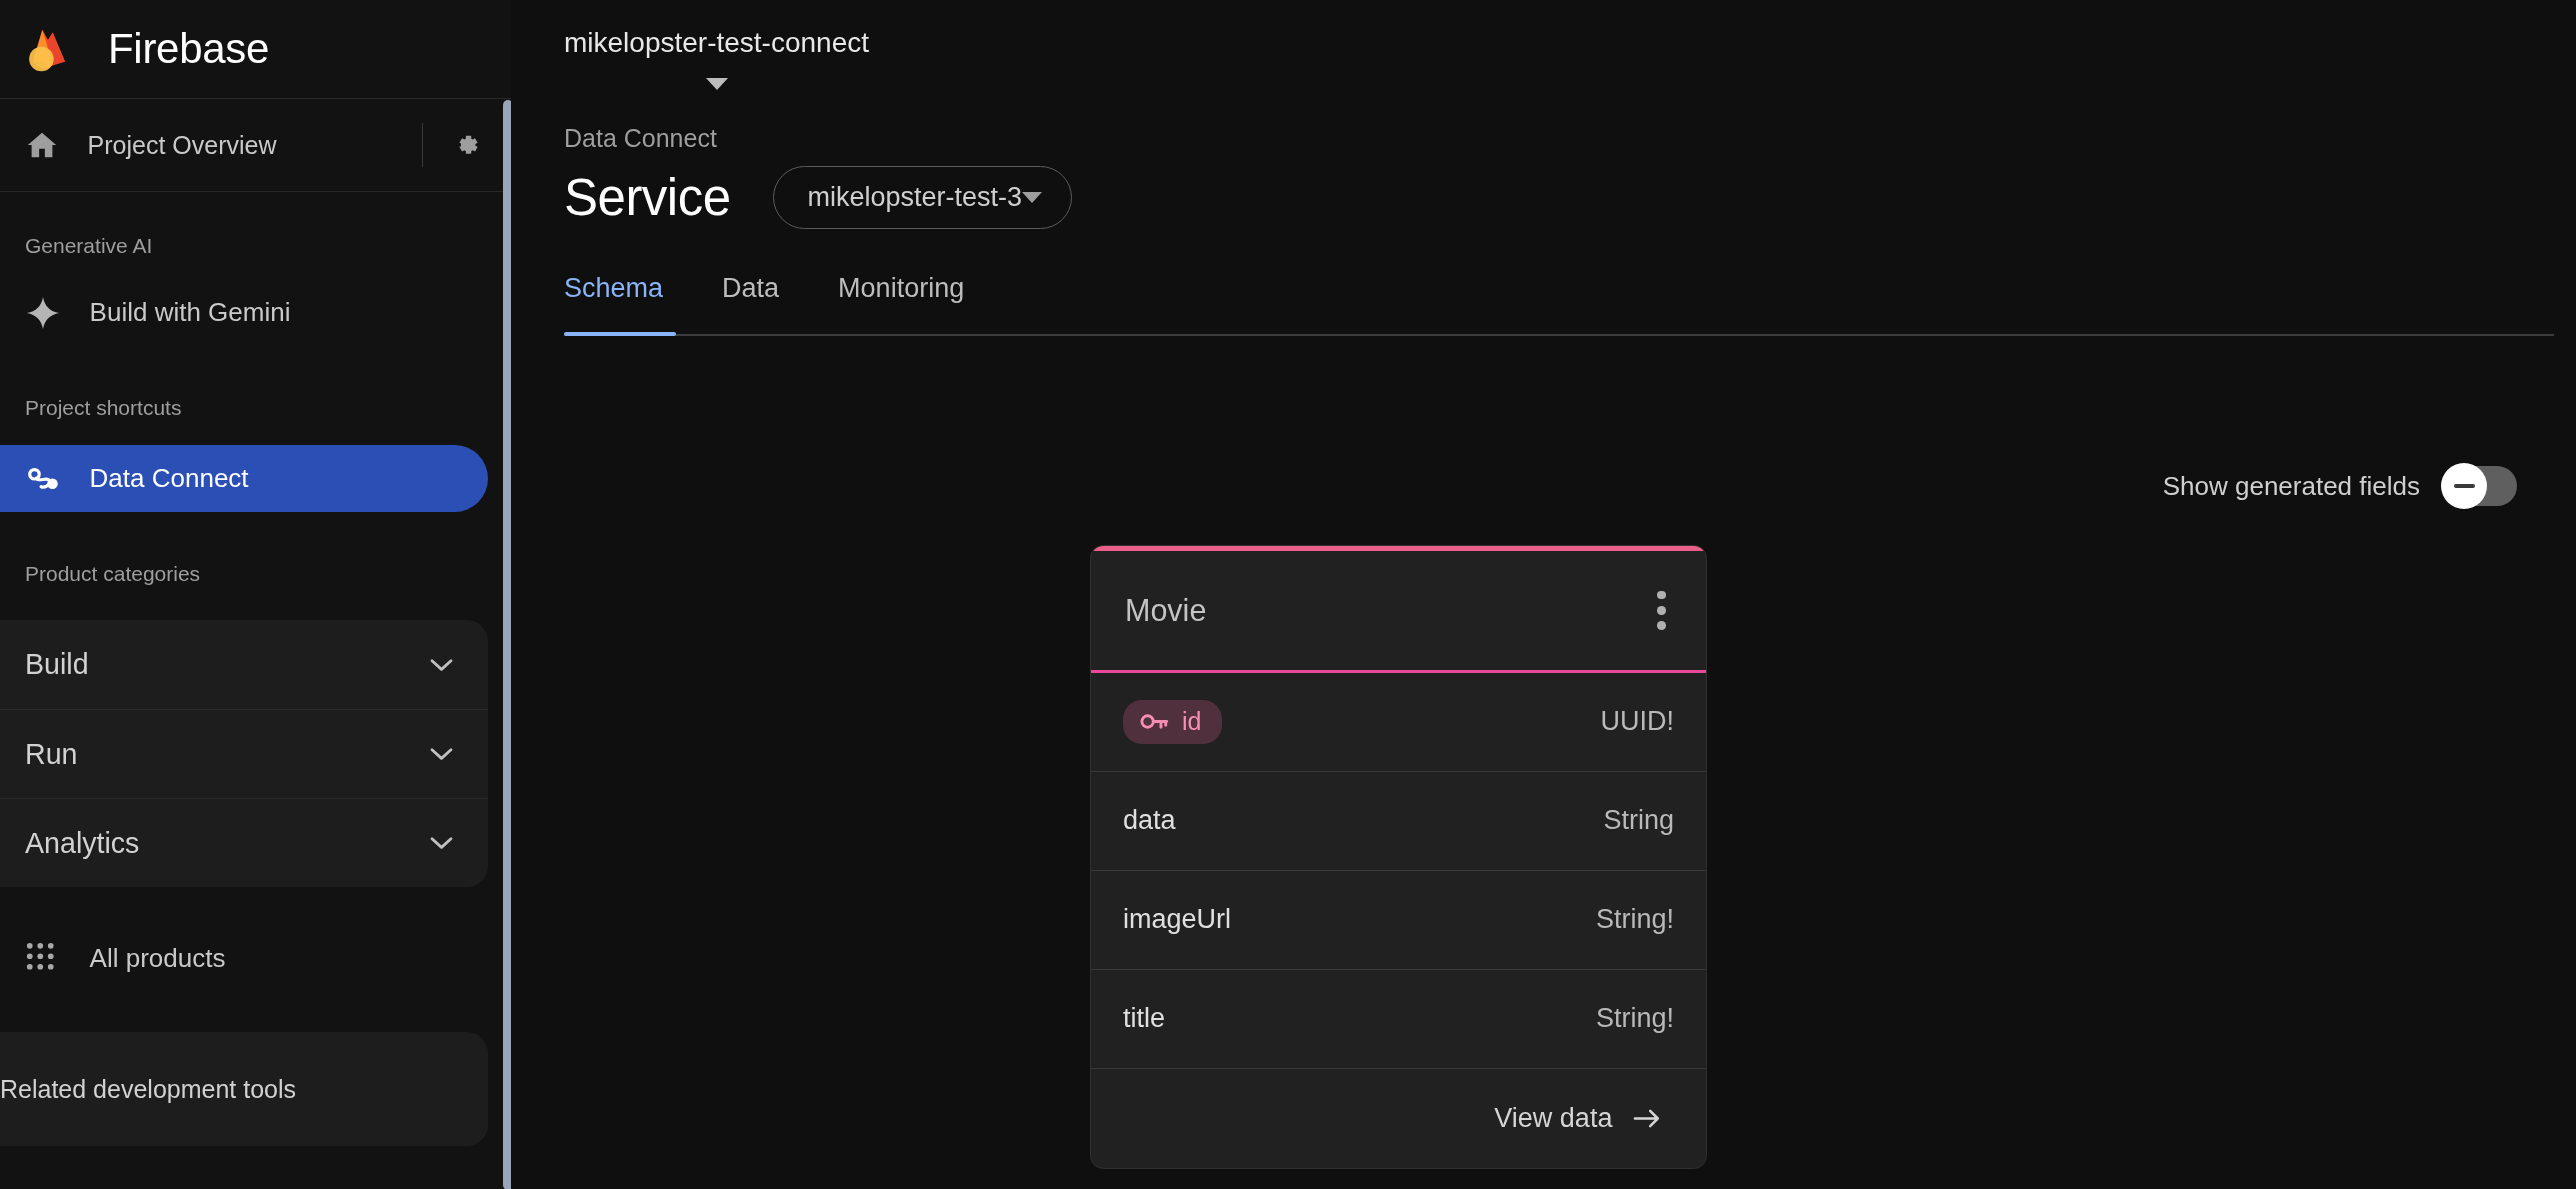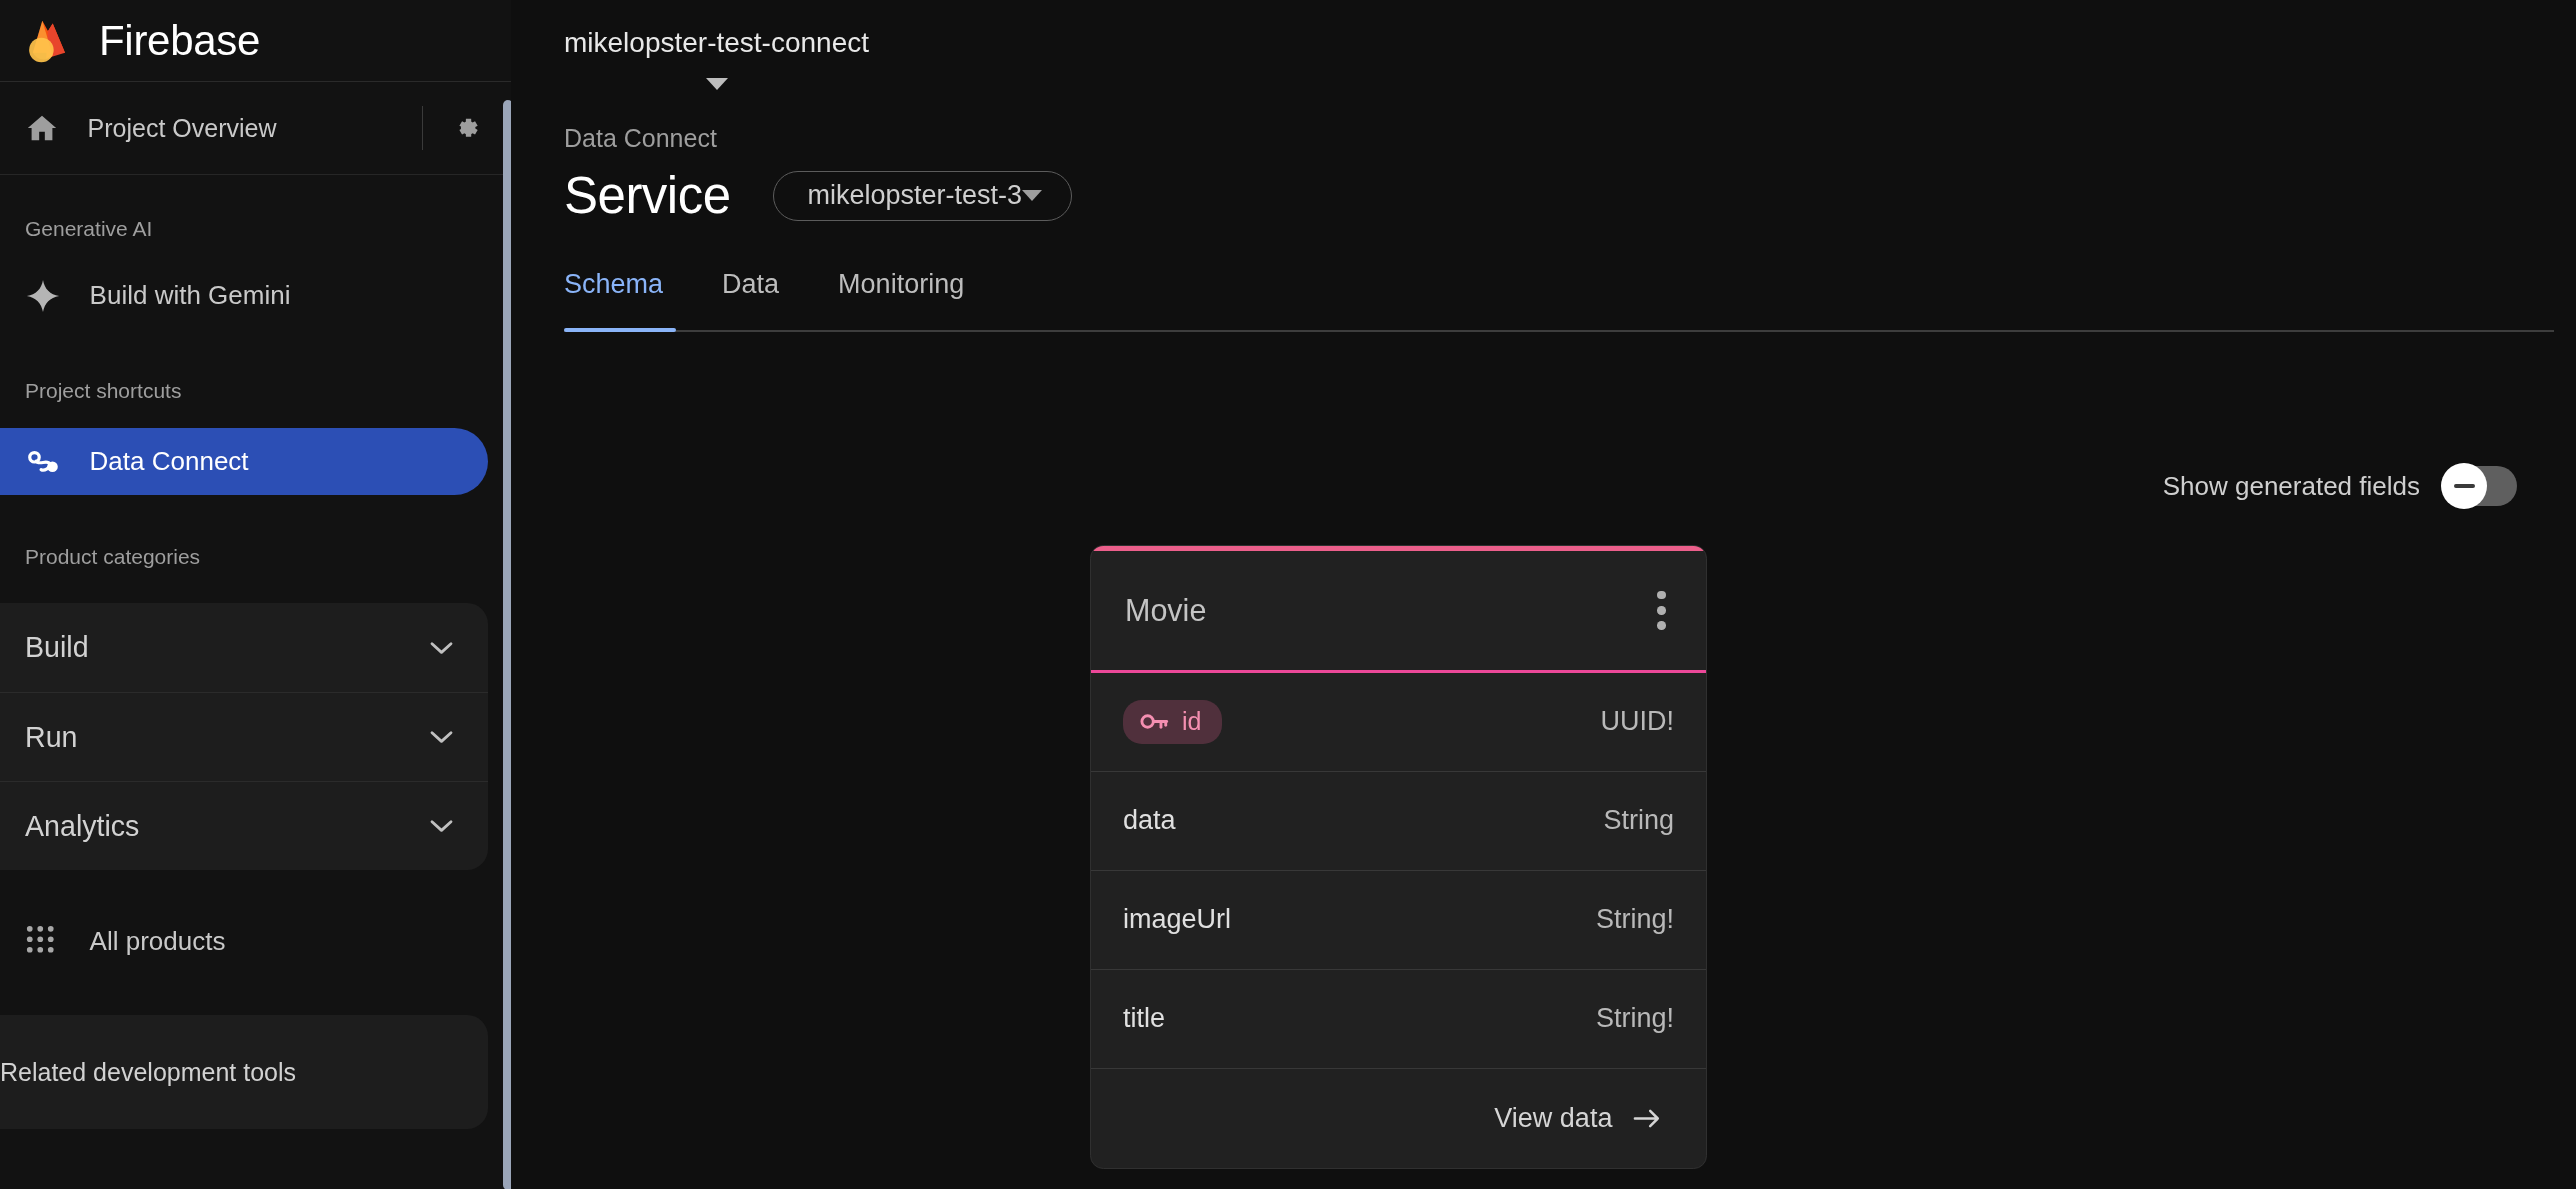--- a/index.html
+++ b/index.html
@@ -25,25 +25,25 @@
   .sidebar {
     position: relative;
     width: 511px;
     height: 1190px;
     background: #121212;
     flex: 0 0 511px;
     overflow: hidden;
   }
 
   .brand {
-    height: 82px;
+    height: 99px;
     display: flex;
     align-items: center;
     padding-left: 23px;
-    gap: 26px;
+    gap: 35px;
     border-bottom: 1px solid #2a2a2a;
   }
   .brand-logo { width: 50px; height: 51px; flex: 0 0 50px; }
   .brand-name {
     font-size: 42px;
     color: #ffffff;
     letter-spacing: -0.3px;
   }
 
   .overview-row {
@@ -197,21 +197,21 @@
     margin-top: 13.3px;
   }
   .page-title {
     font-size: 51px;
     color: #ffffff;
     letter-spacing: -0.5px;
   }
   .service-chip {
     display: inline-flex;
     align-items: center;
-    height: 50px;
+    height: 63px;
     padding: 0 28.6px 0 34px;
     border: 1px solid #5c5c5c;
     border-radius: 38px;
     cursor: pointer;
   }
   .service-chip-label { font-size: 27px; color: #cfcfcf; }
   .tri-down-sm {
     width: 0; height: 0;
     border-left: 10.5px solid transparent;
     border-right: 10.5px solid transparent;

